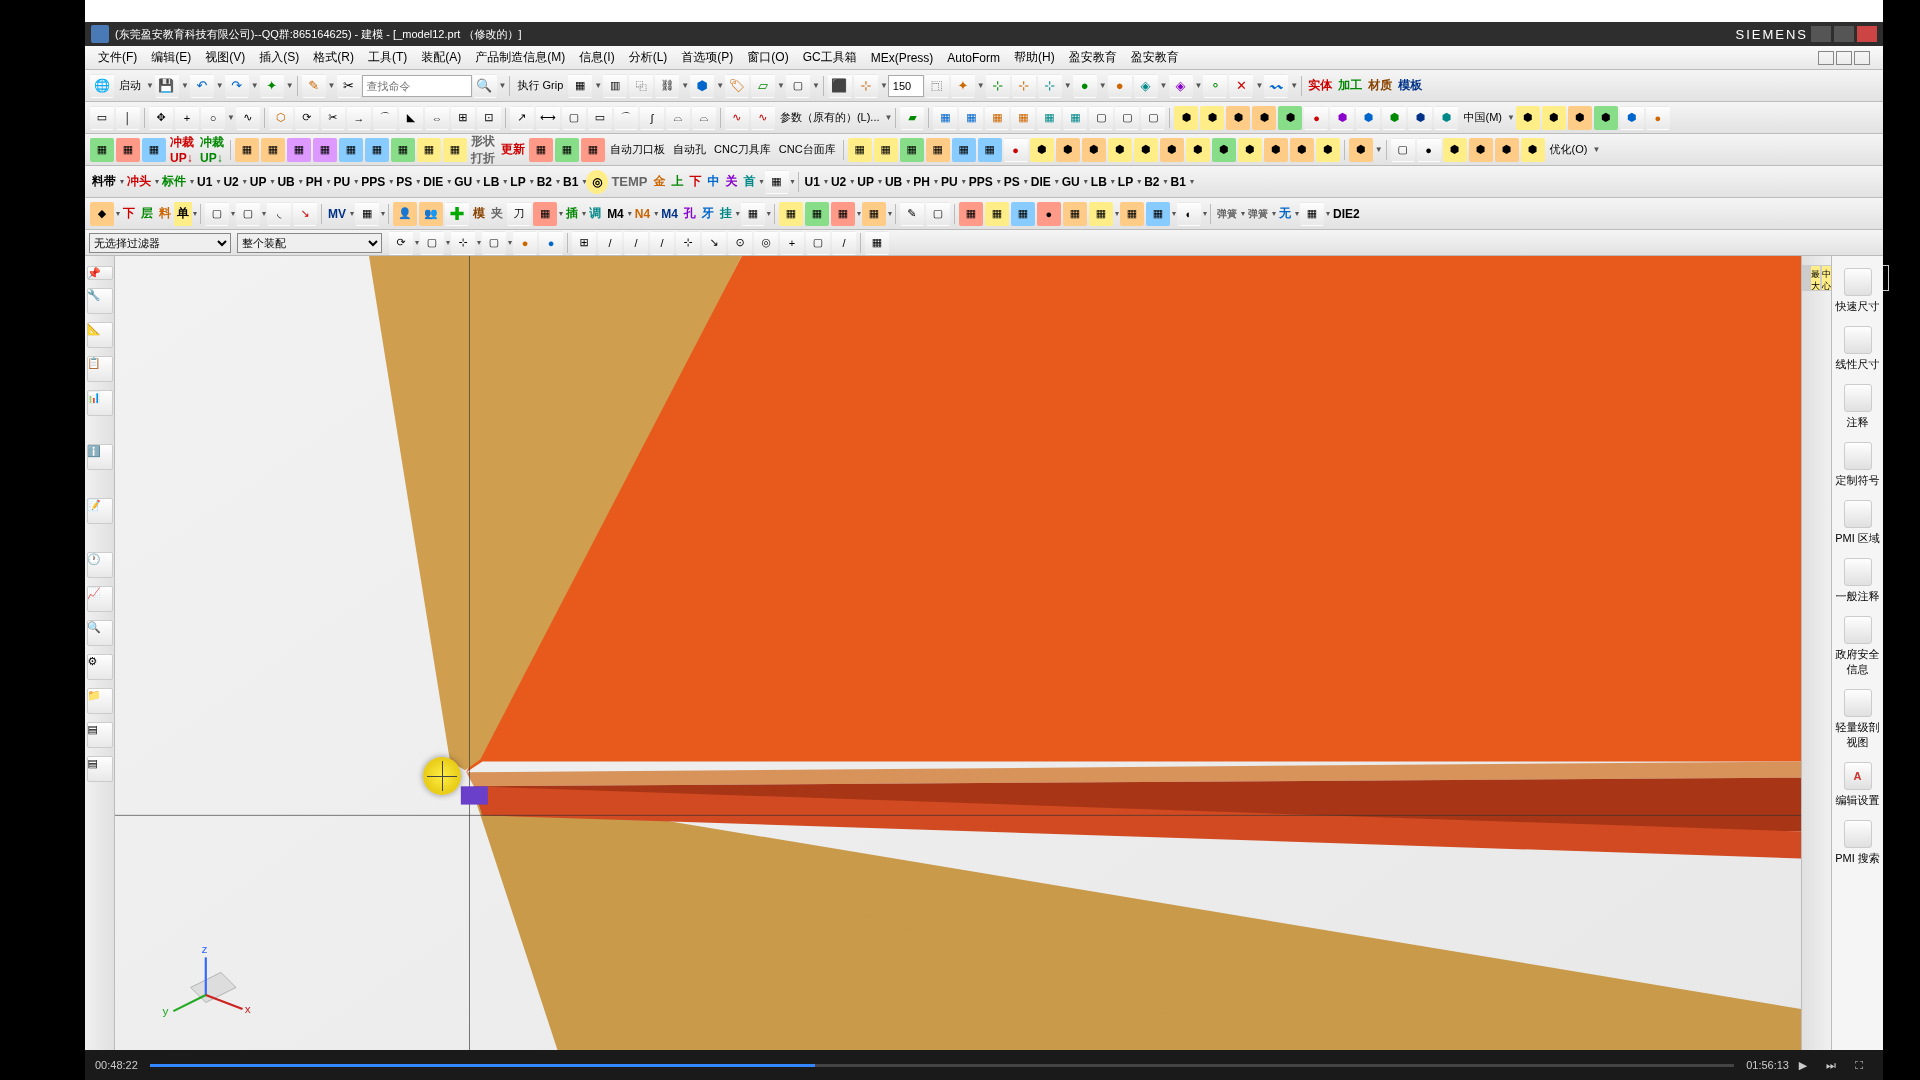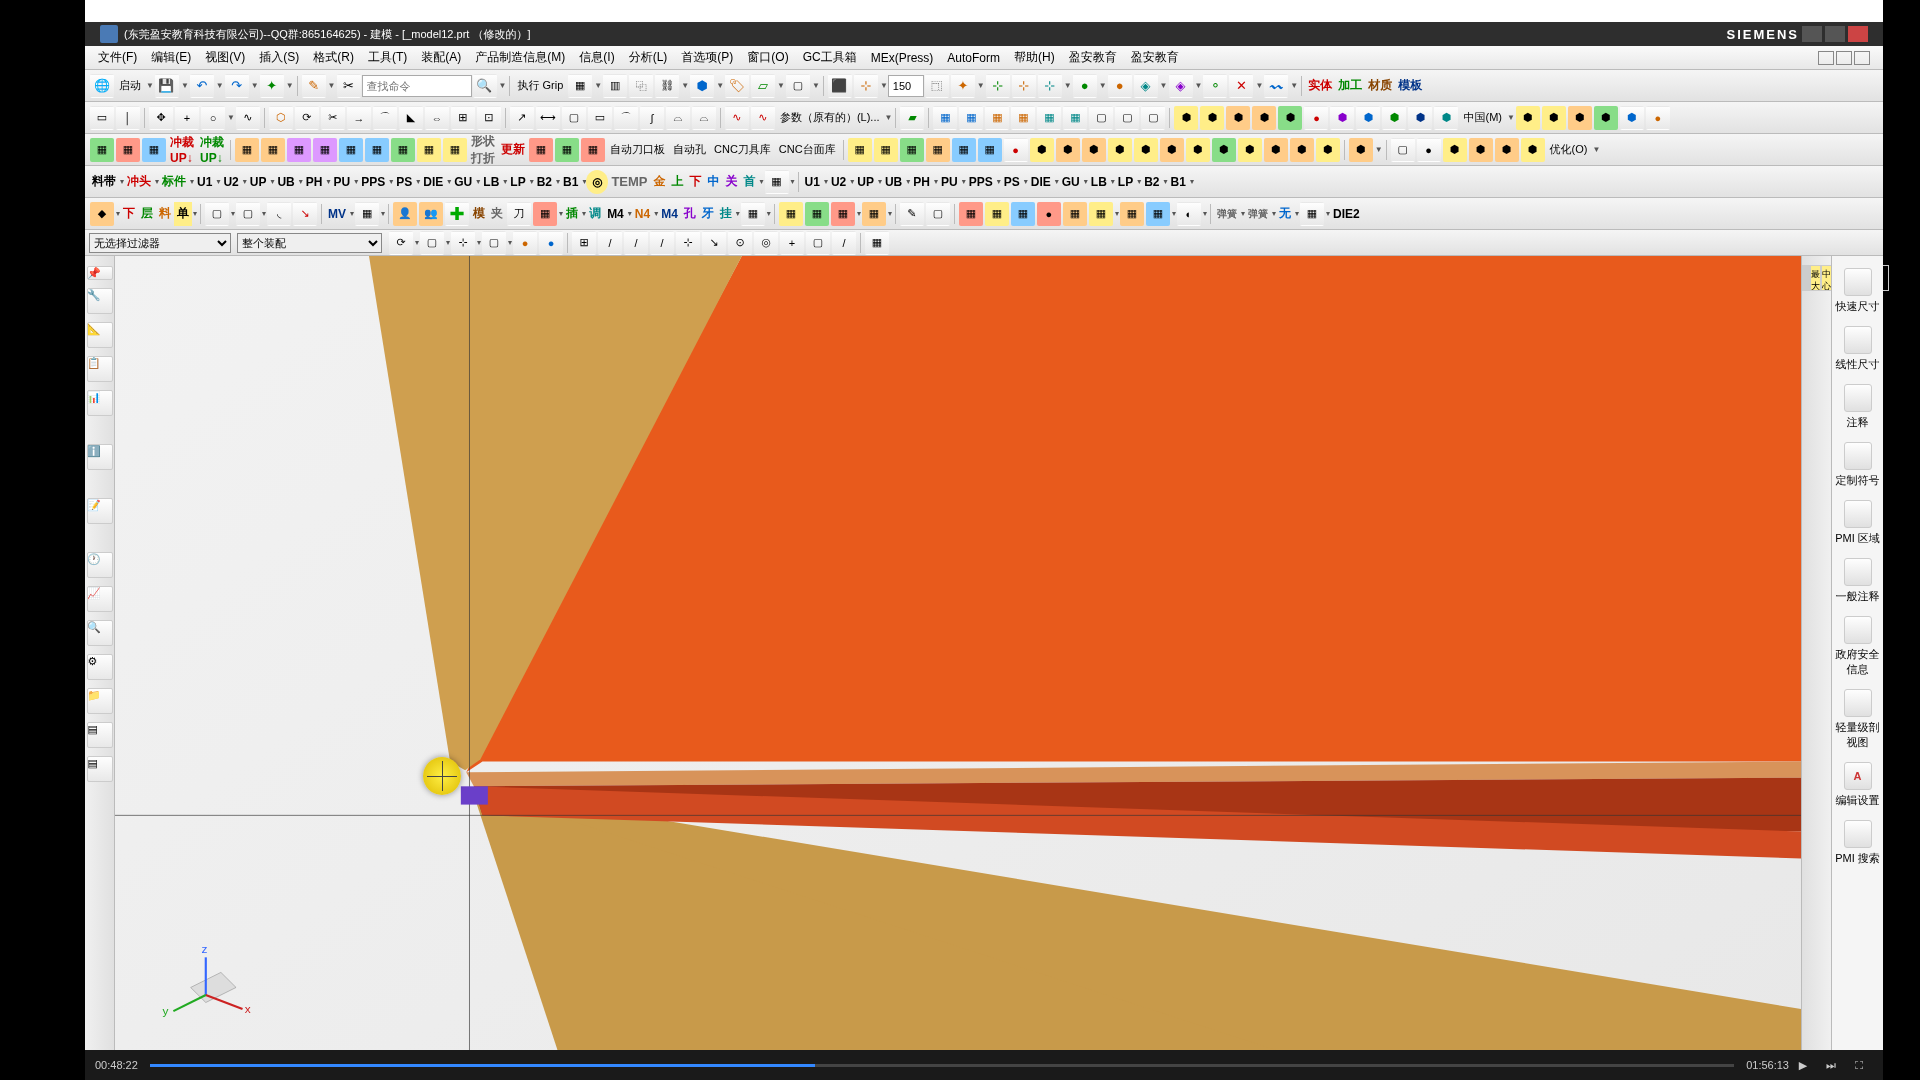--- a/index.html
+++ b/index.html
@@ -1,22 +1,22 @@
 <!DOCTYPE html>
 <html><head>
 <meta charset="utf-8">
 <style>
 *{margin:0;padding:0;box-sizing:border-box;font-family:"Microsoft YaHei",Arial,sans-serif;font-size:11px}
 body{background:#000;width:1920px;height:1080px;overflow:hidden;position:relative}
 .video-frame{position:absolute;left:85px;top:0;width:1798px;height:1060px;background:#fff}
 .inner{position:absolute;left:0;top:22px;width:100%;height:1038px}
-.titlebar{background:#2e2e2e;color:#fff;height:24px;display:flex;align-items:center;padding:0 15px;font-size:12px}
+.titlebar{background:#2e2e2e;color:#fff;height:24px;display:flex;align-items:center;padding:0 6px;font-size:12px}
 .titlebar .ticon{width:18px;height:18px;background:#4a7ab5;margin-right:6px;border-radius:2px}
 .titlebar .spacer{flex:1}
-.titlebar .brand{font-weight:bold;letter-spacing:2px;font-size:13px}
+.titlebar .brand{font-weight:normal;letter-spacing:2px;font-size:13px}
 .titlebar .wbtn{width:20px;height:16px;margin-left:3px;background:#555;display:inline-block}
 .titlebar .wclose{background:#c44}
 .menubar{background:linear-gradient(#fafafa,#e8e8e8);height:24px;display:flex;align-items:center;padding:0 6px;border-bottom:1px solid #bbb}
 .menubar span{padding:0 7px;cursor:default;font-size:12px}
 .menubar .mright{margin-left:auto;display:flex}
 .menubar .mbox{width:16px;height:14px;border:1px solid #888;margin-left:2px}
 .toolbar{background:linear-gradient(#f5f5f5,#e2e2e2);border-bottom:1px solid #bbb;display:flex;align-items:center;padding:2px 4px;flex-wrap:nowrap;overflow:hidden;height:32px}
 .tbtn{width:24px;height:24px;margin:0 1px;border:1px solid transparent;border-radius:2px;display:inline-flex;align-items:center;justify-content:center;background:linear-gradient(#fefefe,#e8e8e8)}
 .tbtn.ico{font-size:13px}
 .tsep{width:1px;height:20px;background:#bbb;margin:0 3px}

